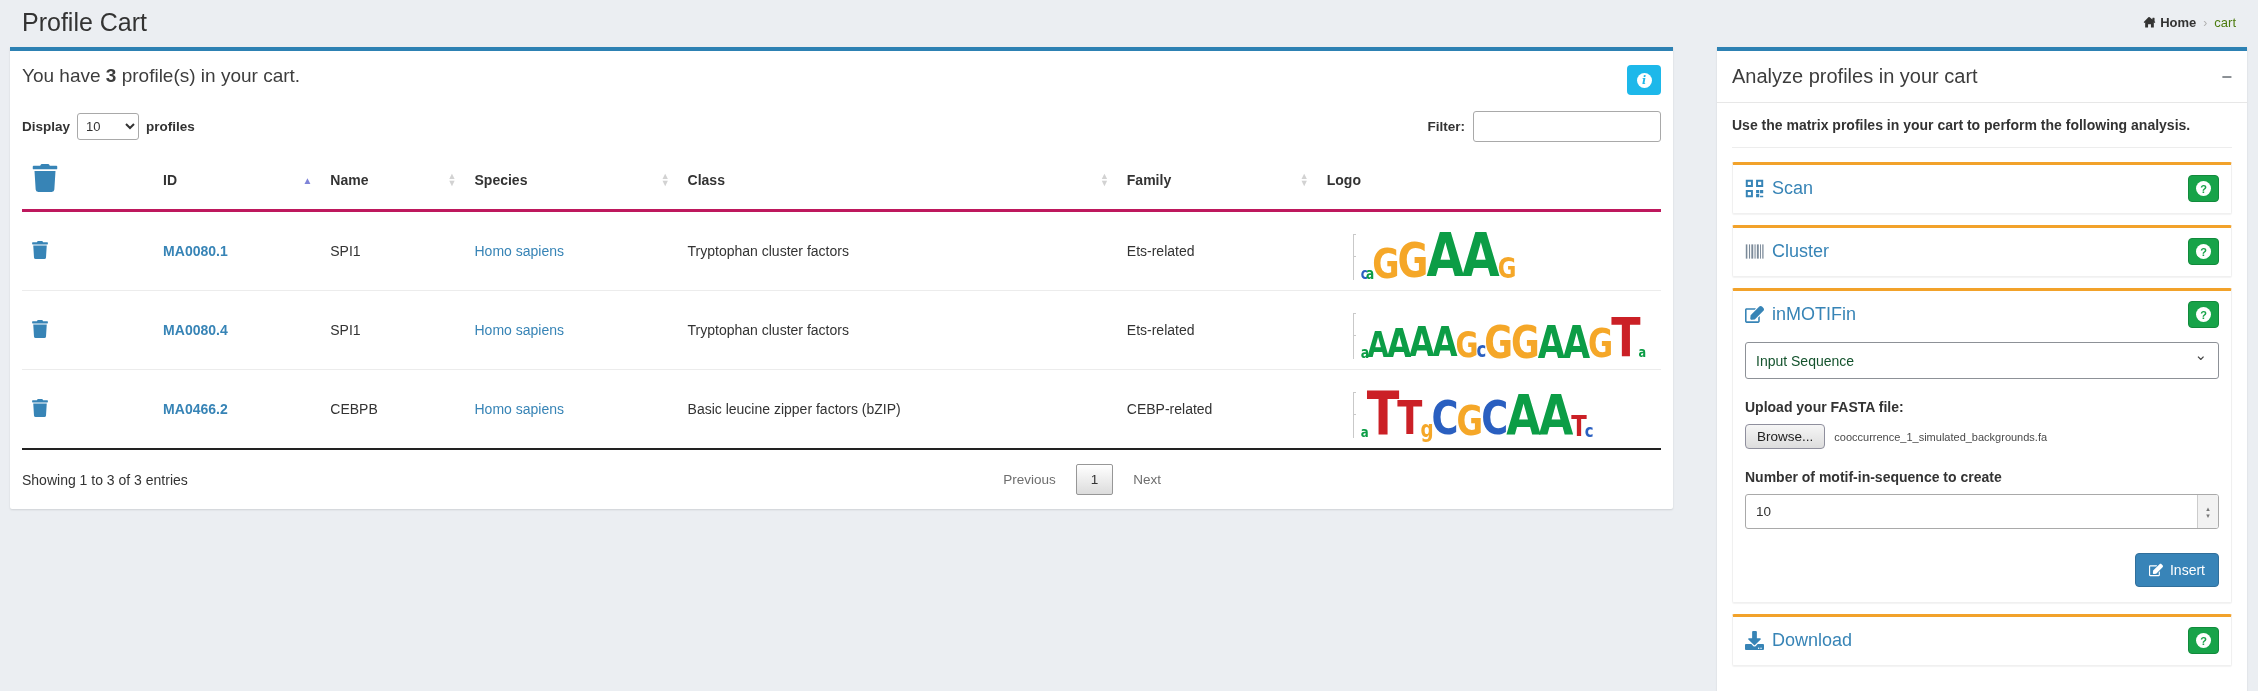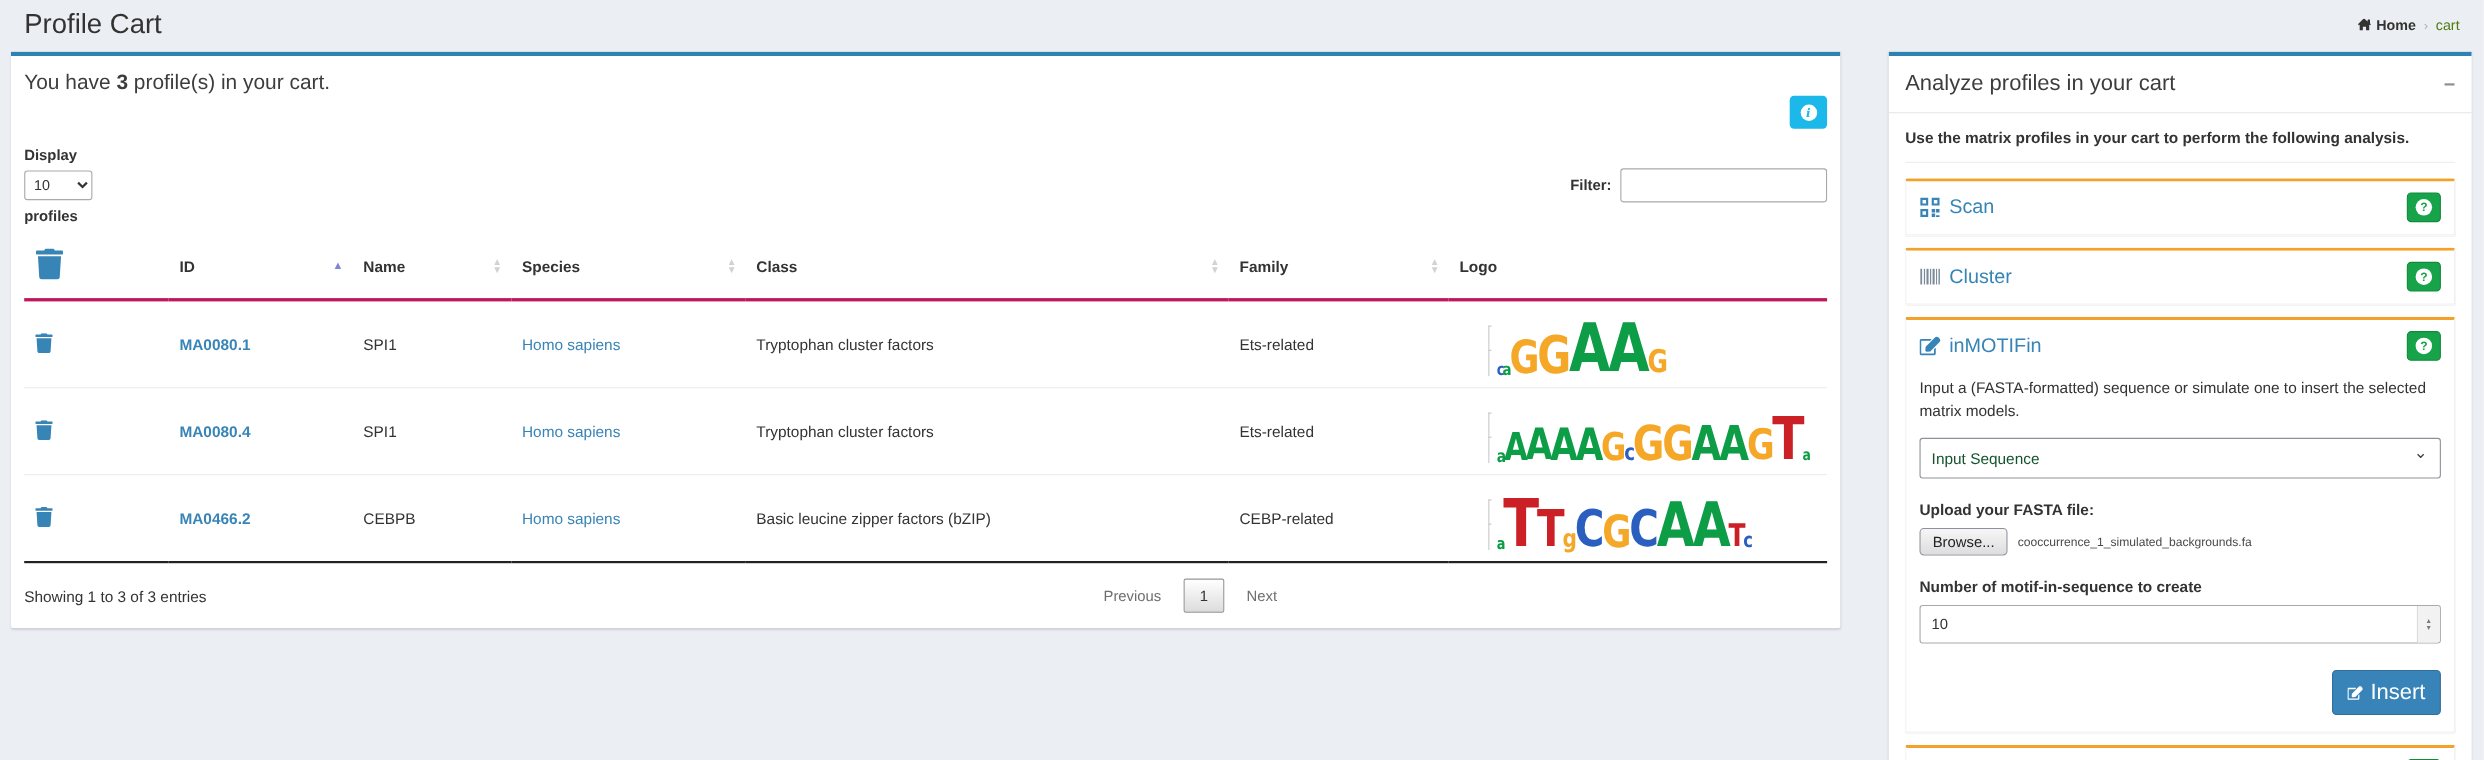--- a/index.html
+++ b/index.html
@@ -21,34 +21,34 @@
   .breadcrumb .current { color: #4d7c0f; }
   .home-icon svg { width: 13px; height: 13px; fill: #333; display: block; }
 
   .main { display: flex; gap: 44px; align-items: flex-start; }
   .card {
     background: #fff; border-top: 4px solid #2d81b3;
     box-shadow: 0 1px 2px rgba(0,0,0,0.12); border-radius: 0 0 2px 2px;
   }
   .cart-card { flex: 0 0 1663px; padding: 12px 12px 14px 12px; }
 
-  .summary-row { display: flex; align-items: flex-start; font-size: 19px; color: #3d3d3d; margin: 2px 0 16px 0; flex-direction: column; }
+  .summary-row { display: flex; align-items: flex-start; font-size: 19px; color: #3d3d3d; margin: 2px 0 16px 0; }
   .summary-row b { font-weight: 700; }
   .info-btn {
     margin-left: auto; width: 34px; height: 30px; background: #1db8ea; border: none;
     border-radius: 4px; display: flex; align-items: center; justify-content: center; cursor: pointer;
   }
   .info-disc {
     width: 15px; height: 15px; border-radius: 50%; background: #fff; color: #1db8ea;
     font-size: 11px; font-weight: 700; display: flex; align-items: center; justify-content: center;
     font-family: "DejaVu Serif", serif; font-style: italic;
   }
 
   .controls-row { display: flex; align-items: center; margin-bottom: 8px; }
-  .controls-left { display: flex; align-items: flex-start; gap: 7px; font-size: 13.5px; font-weight: 700; color: #333; flex-direction: column; }
+  .controls-left { display: flex; align-items: center; gap: 7px; font-size: 13.5px; font-weight: 700; color: #333; }
   .display-select {
     width: 62px; height: 27px; font-size: 13px; border: 1px solid #a9a9a9; border-radius: 3px;
     background: #fff; color: #333; padding: 0 4px;
   }
   .controls-right { margin-left: auto; display: flex; align-items: center; gap: 8px; font-size: 13.5px; font-weight: 700; }
   .filter-input { width: 188px; height: 31px; border: 1px solid #a9a9a9; border-radius: 3px; padding: 0 8px; font-size: 13px; }
 
   table.profiles { width: 100%; border-collapse: collapse; border-bottom: 2px solid #222; }
   table.profiles th {
     text-align: left; font-size: 14px; font-weight: 700; color: #333;
@@ -140,21 +140,21 @@
   .spinner {
     position: absolute; right: 1px; top: 1px; bottom: 1px; width: 21px; background: #f2f2f2;
     border-left: 1px solid #ccc; border-radius: 0 2px 2px 0; display: flex; flex-direction: column;
     align-items: center; justify-content: center; cursor: pointer; color: #777;
   }
   .spinner span { font-size: 7px; line-height: 7px; }
 
   .insert-row { display: flex; justify-content: flex-end; margin-bottom: 4px; }
   .insert-btn {
     display: flex; align-items: center; gap: 7px; background: #3884b8; color: #fff; border: 1px solid #316f9b;
-    border-radius: 4px; padding: 8px 13px; font-size: 20px; cursor: pointer;
+    border-radius: 4px; padding: 8px 13px; font-size: 14px; cursor: pointer;
   }
   .insert-btn svg { width: 14px; height: 14px; fill: #fff; display: block; }
 </style>
 </head>
 <body>
 
 <div class="page">
 
   <div class="page-header">
     <div class="page-title">Profile Cart</div>
@@ -406,21 +406,20 @@
                   </svg>
               </span>
               <span>inMOTIFin</span>
             </a>
             <button class="help-btn">
               <span class="help-disc">?</span>
             </button>
           </div>
 
           <div class="inmotifin-body">
-            <div class="inmotifin-desc">Input a (FASTA-formatted) sequence or simulate one to insert the selected matrix models.</div>
 
             <span class="select-wrap">
               <select class="seq-select">
                 <option>Input Sequence</option>
               </select>
               <span class="select-chevron">⌄</span>
             </span>
 
             <div class="field-label">Upload your FASTA file:</div>
             <div class="file-row">

